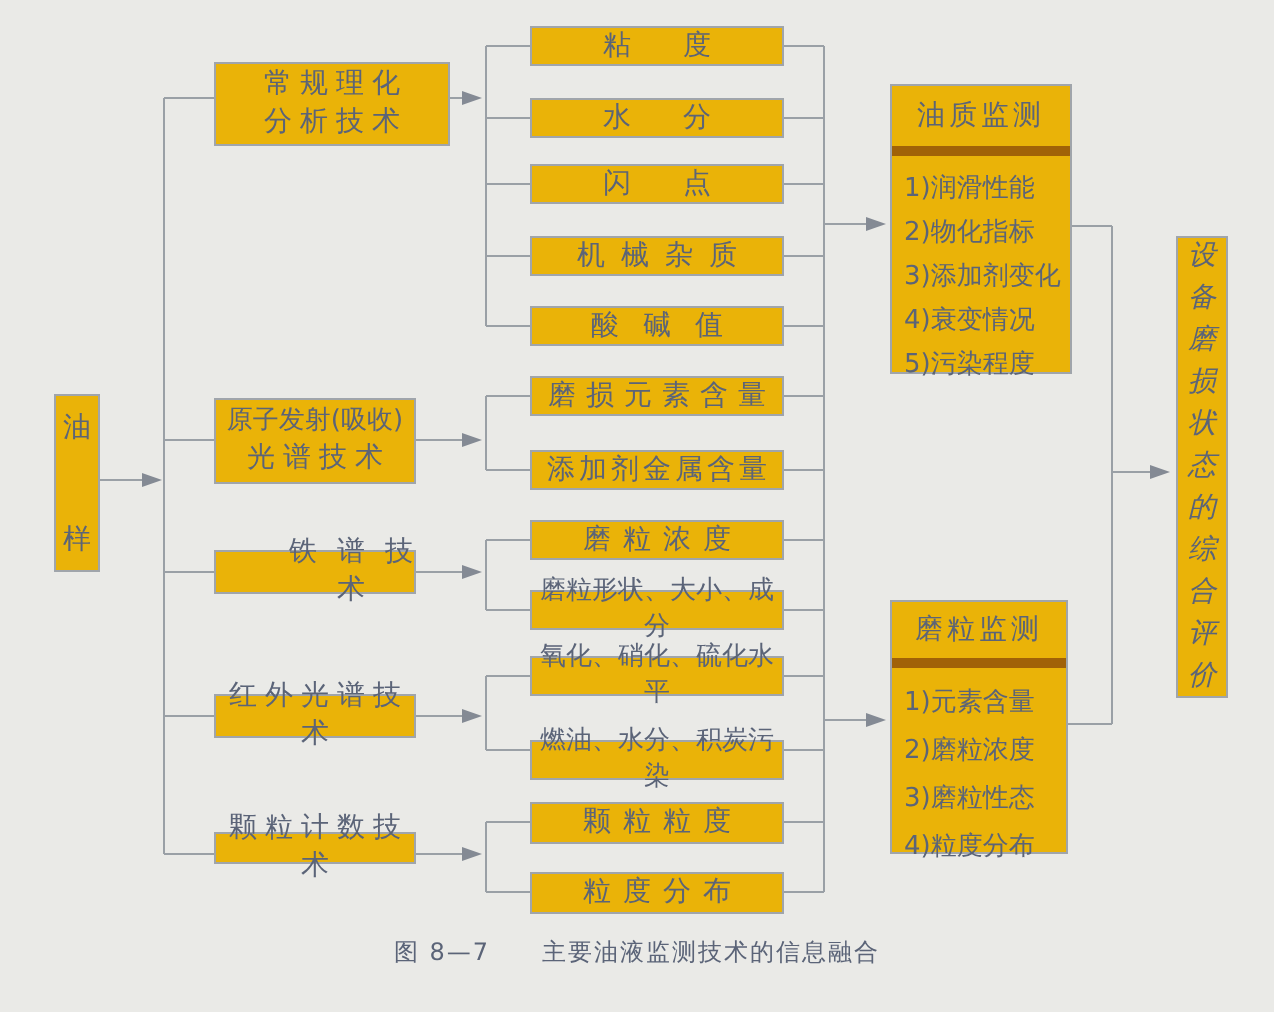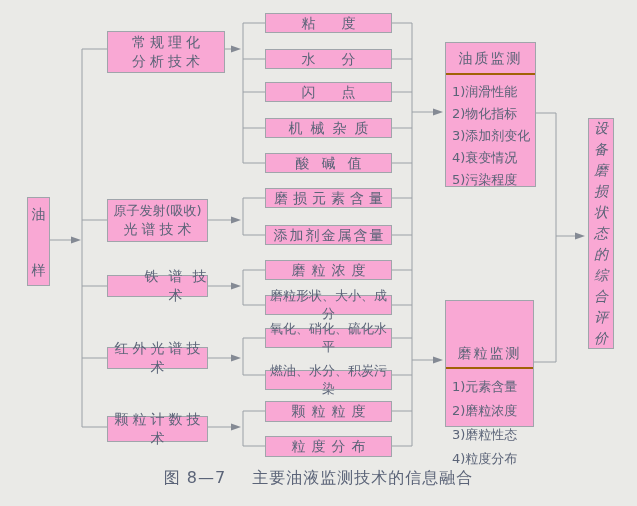--- a/index.html
+++ b/index.html
@@ -5,52 +5,52 @@
   html,body{margin:0;padding:0;background:#d8d8d5;}
   .stage{
     position:relative;width:637px;height:506px;overflow:hidden;
     background:#eaeae7;
     font-family:"DejaVu Sans",sans-serif;
     color:#5b6478;
   }
   .wires{position:absolute;left:0;top:0;pointer-events:none;}
   .bx{
     position:absolute;box-sizing:border-box;
-    border:1px solid #a0a5ab;background:#f9a8d4;
+    border:1px solid #a0a5ab;background:#eab308;
     display:flex;align-items:center;justify-content:center;
     font-size:14px;line-height:1.35;text-align:center;
   }
   .col{flex-direction:column;}
   .ls26{letter-spacing:26px;margin-right:-26px;}
   .ls12{letter-spacing:12px;margin-right:-12px;}
   .ls10{letter-spacing:10px;margin-right:-10px;}
   .ls8{letter-spacing:8px;margin-right:-8px;}
   .ls6{letter-spacing:6px;margin-right:-6px;}
   .ls5{letter-spacing:5px;margin-right:-5px;}
   .ls4{letter-spacing:4px;margin-right:-4px;}
   .ls2{letter-spacing:2px;margin-right:-2px;}
   .f13{font-size:13px;}
   .monitor{align-items:stretch;justify-content:flex-start;flex-direction:column;padding:0;}
   .monitor .hd{
-    border-bottom:2px solid #a16207;display:flex;align-items:center;justify-content:center;
+    border-bottom:5px solid #a16207;display:flex;align-items:center;justify-content:center;
     letter-spacing:2px;flex:0 0 auto;
   }
   .monitor .ls{padding:6px 0 0 6px;text-align:left;}
   .monitor .ls div{white-space:nowrap;}
   .vtext{
     width:16px;word-break:break-all;text-align:center;
     line-height:21px;font-size:14px;font-style:italic;
   }
   .sampletext{
     width:16px;word-break:break-all;text-align:center;
     line-height:56px;font-size:14px;
   }
   .caption{
     position:absolute;left:0;top:468px;width:637px;text-align:center;
-    font-size:16px;letter-spacing:1px;
+    font-size:12px;letter-spacing:1px;
   }
   .caption .num{margin-right:26px;}
 </style>
 </head>
 <body>
 
 <div class="stage">
 
   <svg class="wires" width="637" height="506" viewBox="0 0 637 506">
 
@@ -93,21 +93,21 @@
   <div class="bx col" style="left:107px;top:199px;width:101px;height:43px;">
     <span class="f13">原子发射(吸收)</span>
     <span class="ls4">光谱技术</span>
   </div>
   <div class="bx" style="left:107px;top:275px;width:101px;height:22px;padding-left:36px;">
     <span class="ls10">铁谱技术</span>
   </div>
   <div class="bx" style="left:107px;top:347px;width:101px;height:22px;">
     <span class="ls4">红外光谱技术</span>
   </div>
-  <div class="bx" style="left:107px;top:416px;width:101px;height:26px;">
+  <div class="bx" style="left:107px;top:416px;width:101px;height:16px;">
     <span class="ls4">颗粒计数技术</span>
   </div>
 
   <div class="bx" style="left:265px;top:13px;width:127px;height:20px;">
     <span class="ls26">粘度</span>
   </div>
   <div class="bx" style="left:265px;top:49px;width:127px;height:20px;">
     <span class="ls26">水分</span>
   </div>
   <div class="bx" style="left:265px;top:82px;width:127px;height:20px;">
@@ -149,21 +149,21 @@
     <div class="ls f13" style="line-height:22px;">
       <div>1)润滑性能</div>
       <div>2)物化指标</div>
       <div>3)添加剂变化</div>
       <div>4)衰变情况</div>
       <div>5)污染程度</div>
     </div>
   </div>
 
   <div class="bx monitor" style="left:445px;top:300px;width:89px;height:127px;">
-    <div class="hd" style="height:28px;margin-top:38px;">磨粒监测</div>
+    <div class="hd" style="height:28px;">磨粒监测</div>
     <div class="ls f13" style="line-height:24px;">
       <div>1)元素含量</div>
       <div>2)磨粒浓度</div>
       <div>3)磨粒性态</div>
       <div>4)粒度分布</div>
     </div>
   </div>
 
   <div class="bx" style="left:588px;top:118px;width:26px;height:231px;">
     <div class="vtext">设备磨损状态的综合评价</div>

